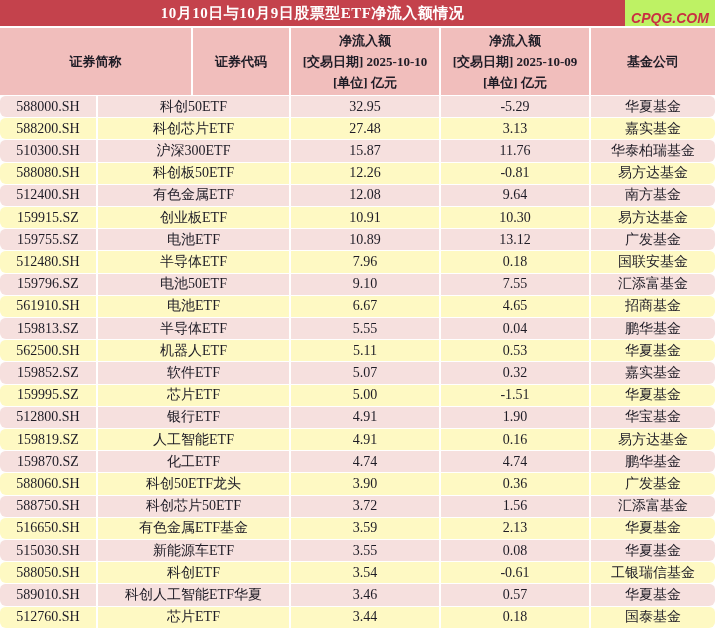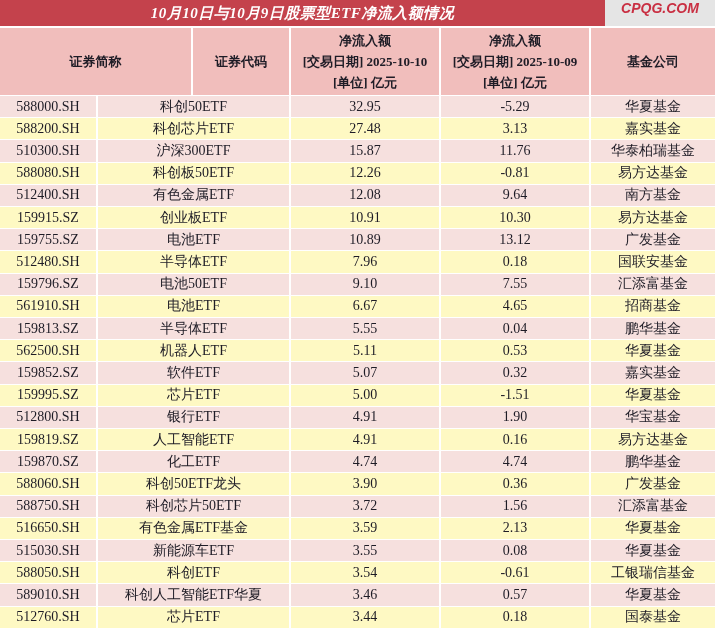--- a/index.html
+++ b/index.html
@@ -20,27 +20,26 @@
     display: flex;
     align-items: center;
     justify-content: center;
   }
   .banner span {
     color: #ffffff;
     font-size: 15px;
     font-weight: bold;
     letter-spacing: 0.5px;
     white-space: nowrap;
-    font-style: italic;
   }
   .logo-box {
-    width: 110px;
-    background: #e5e5e5;
-    display: flex;
-    align-items: flex-start;
+    width: 90px;
+    background: #bef264;
+    display: flex;
+    align-items: flex-end;
     justify-content: center;
   }
   .logo-box span {
     font-family: "Liberation Sans", sans-serif;
     font-style: italic;
     font-weight: bold;
     font-size: 14px;
     color: #c92f42;
     white-space: nowrap;
   }
@@ -67,20 +66,21 @@
   .tbody {
     height: 533px;
     display: flex;
     flex-direction: column;
   }
   .tr {
     flex: 1;
     display: flex;
     border-top: 1px solid #ffffff;
     font-size: 14px;
+    border-radius: 6px;
   }
   .tr.light { background: #f6e0de; }
   .tr.dark  { background: #fef9c3; }
   .td {
     box-sizing: border-box;
     display: flex;
     align-items: center;
     justify-content: center;
     text-align: center;
     white-space: nowrap;

